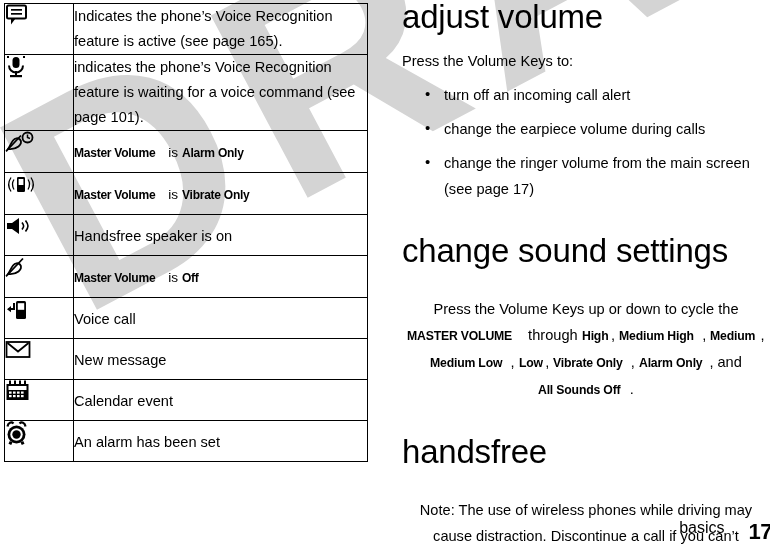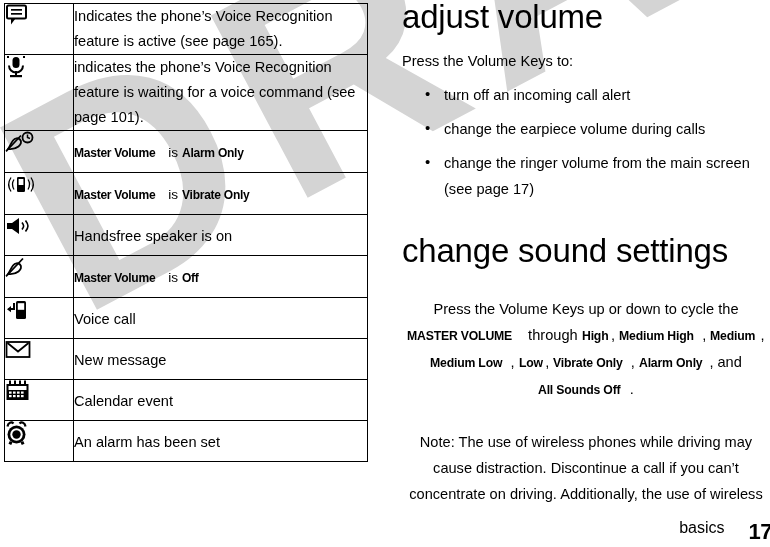--- a/index.html
+++ b/index.html
@@ -371,20 +371,21 @@
     <ul class="bullets">
       <li>turn off an incoming call alert</li>
       <li>change the earpiece volume during calls</li>
       <li>change the ringer volume from the main screen (see page 17)</li>
     </ul>
 
     <h1 class="sec h-change">change sound settings</h1>
 
     <p class="body tight"><span>Press the Volume Keys up or down to cycle the </span><span class="bcond">MASTER VOLUME</span><span> through </span><span class="bcond">High</span>, <span class="bcond">Medium High</span>, <span class="bcond">Medium</span>, <span class="bcond">Medium Low</span>, <span class="bcond">Low</span>, <span class="bcond">Vibrate Only</span>, <span class="bcond">Alarm Only</span>,<span> and </span><span class="bcond">All Sounds Off</span><span>.</span></p>
 
+    <h1 class="sec h-hands">handsfree</h1>
 
     <p class="body tight"><span class="b">Note:</span><span> The use of wireless phones while driving may cause distraction. Discontinue a call if you can’t concentrate on driving. Additionally, the use of wireless</span></p>
   </div>
 
   <div id="footer">
     <span class="f-sec">basics</span>
     <span class="f-page">17</span>
   </div>
 
 </div>

